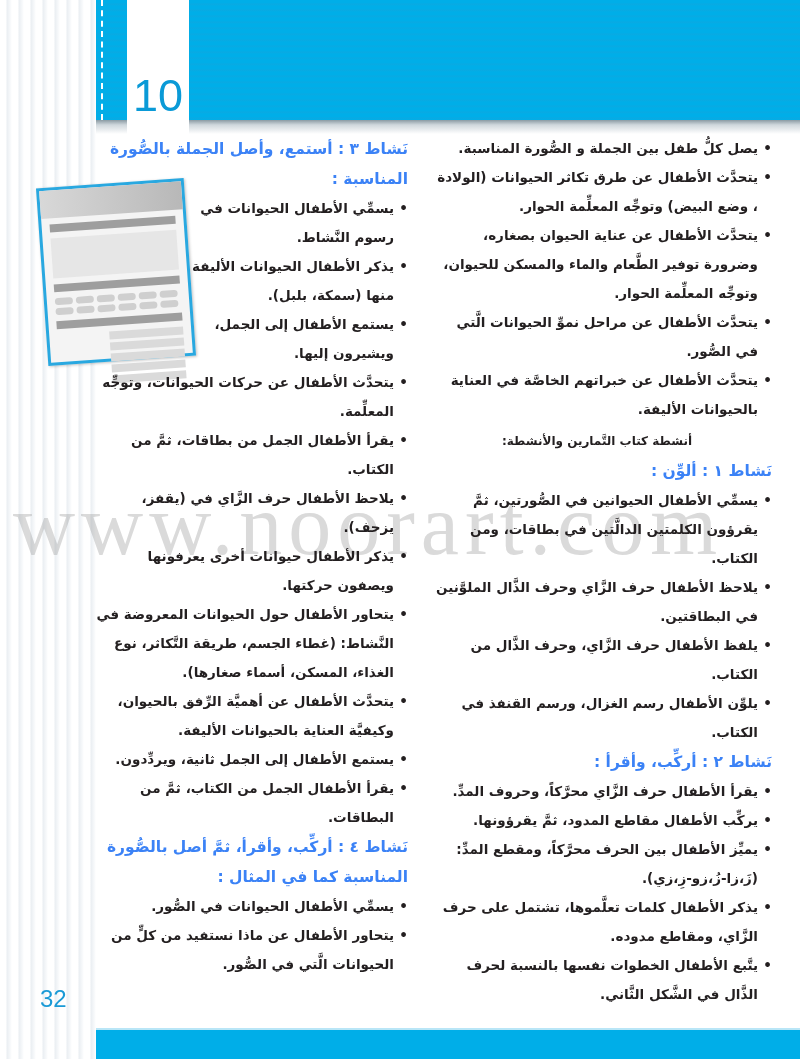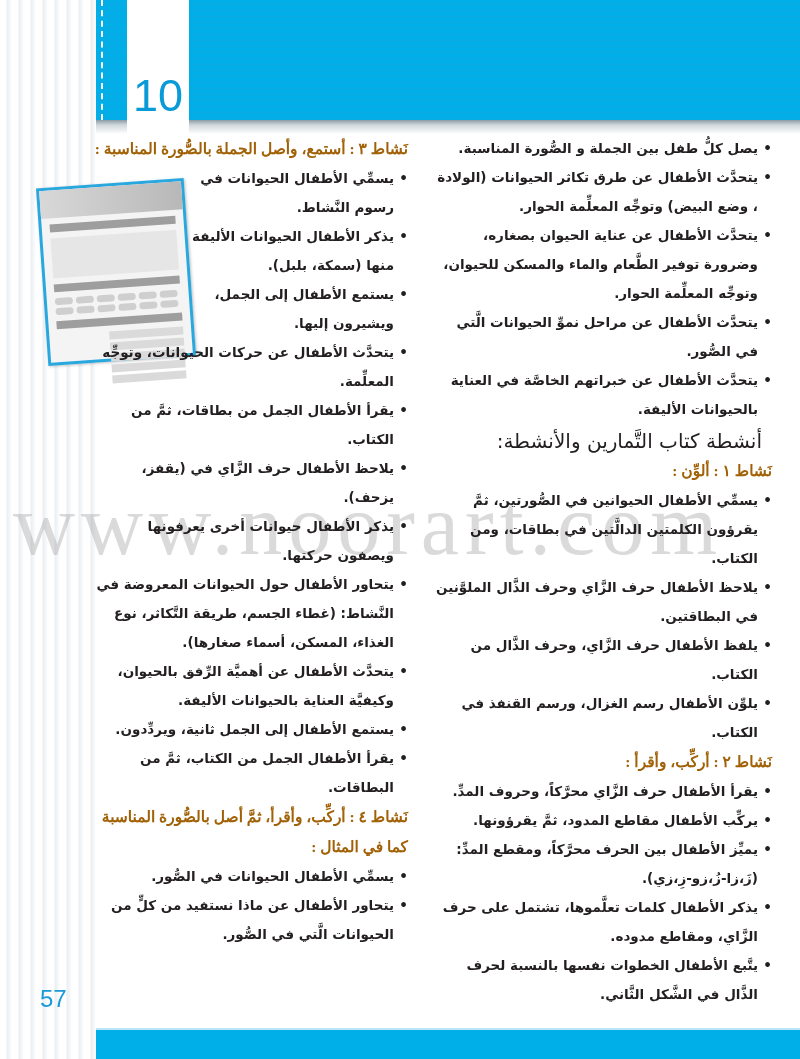--- a/index.html
+++ b/index.html
@@ -48,25 +48,26 @@
     font-size:13.5px; line-height:29px; font-weight:bold; color:#231f20;
   }
   .col-right { left:432px; top:134px; width:340px; }
   .col-left  { left:88px;  top:134px; width:320px; }
   .col-left .upper { width:260px; margin-right:0; }
   .bullet { position:relative; padding-right:14px; margin:0; }
   .bullet::before {
     content:"•"; position:absolute; right:0; top:0; color:#231f20;
   }
   .heading-dark {
-    font-size:20px; font-weight:normal; color:#231f20; margin:2px 0 0 0; line-height:30px;
+    font-size:12px; font-weight:bold; color:#231f20; margin:2px 0 0 0; line-height:30px;
     padding-right:10px;
+    text-align:center;
   }
   .heading-blue {
-    font-size:15.5px; font-weight:bold; color:#a16207; line-height:30px; margin:0;font-family:Liberation Serif, serif;
+    font-size:15.5px; font-weight:bold; color:#3b82f6; line-height:30px; margin:0;
   }
   .thumbnail {
     position:absolute; left:42px; top:183px; width:142px; height:172px;
     transform:rotate(-4deg);
     background:#f4f4f4; border:3px solid #29a8e0;
     box-shadow:1px 1px 3px rgba(0,0,0,0.25);
   }
   .thumb-header { height:28px; background:linear-gradient(90deg,#d8d8d8,#b8b8b8); }
   .thumb-row { height:8px; margin:6px 8px; background:#9e9e9e; }
   .thumb-box { height:40px; margin:4px 8px; background:#e6e6e6; }
@@ -158,14 +159,14 @@
   <p class="bullet">يتحاور الأطفال حول الحيوانات المعروضة في النَّشاط: (غطاء الجسم، طريقة التَّكاثر، نوع الغذاء، المسكن، أسماء صغارها).</p>
   <p class="bullet">يتحدَّث الأطفال عن أهميَّة الرِّفق بالحيوان، وكيفيَّة العناية بالحيوانات الأليفة.</p>
   <p class="bullet">يستمع الأطفال إلى الجمل ثانية، ويردِّدون.</p>
   <p class="bullet">يقرأ الأطفال الجمل من الكتاب، ثمَّ من البطاقات.</p>
 
   <p class="heading-blue">نَشاط ٤ : أركِّب، وأقرأ، ثمَّ أصل بالصُّورة المناسبة كما في المثال :</p>
   <p class="bullet">يسمِّي الأطفال الحيوانات في الصُّور.</p>
   <p class="bullet">يتحاور الأطفال عن ماذا نستفيد من كلٍّ من الحيوانات الَّتي في الصُّور.</p>
 </div>
 
-<div class="page-number">57</div>
+<div class="page-number">32</div>
 <div class="bottom-band"></div>
 
 </body></html>

